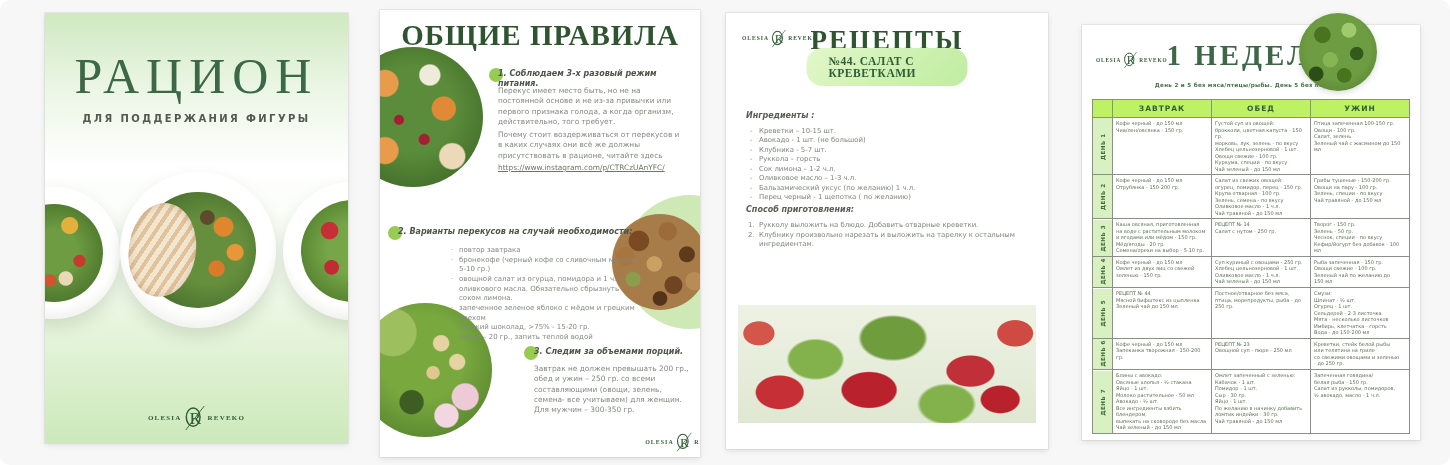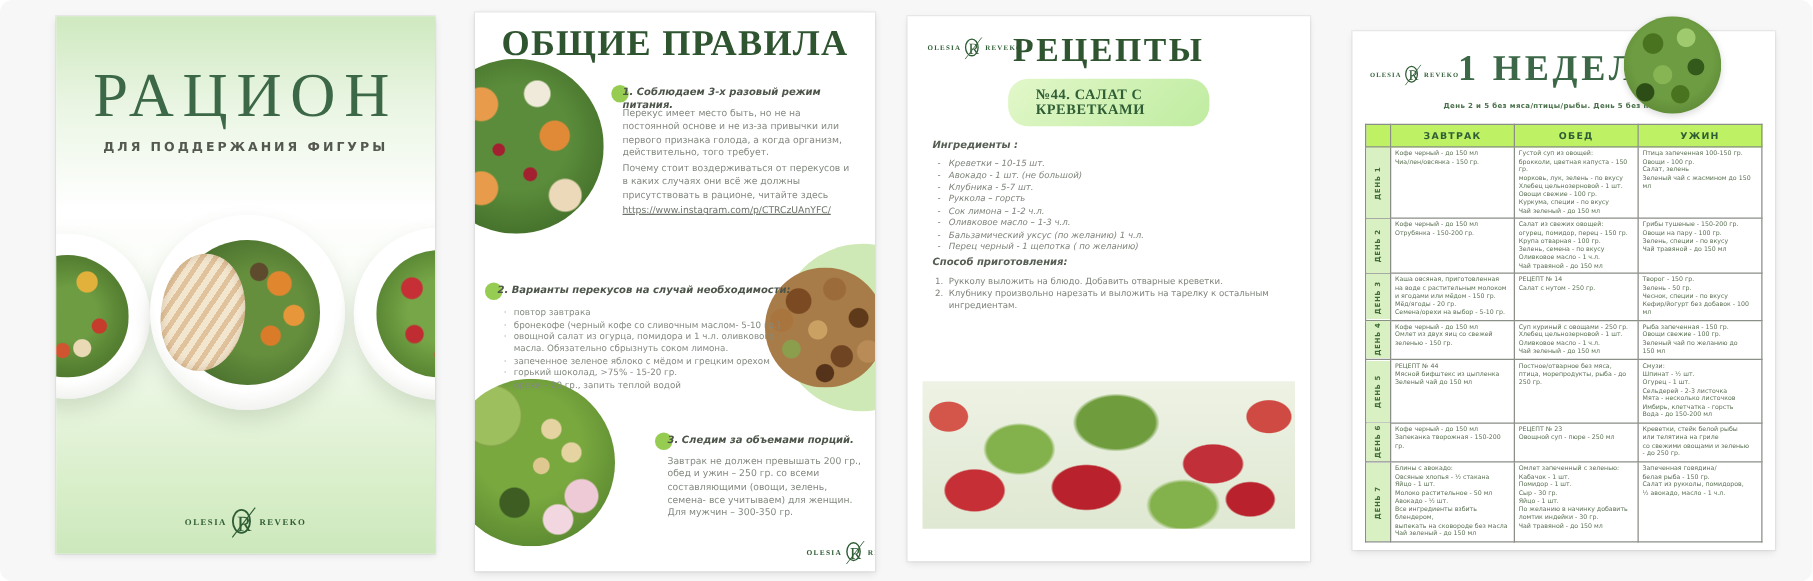--- a/index.html
+++ b/index.html
@@ -49,21 +49,21 @@
      transform:rotate(9deg);box-shadow:inset 0 0 8px rgba(120,80,30,.25);}
 
   
   #p2{left:380px;top:10px;width:320px;height:447px;}
   .p2-title{left:0;right:0;top:9px;text-align:center;font-size:29px;font-weight:bold;color:#2f5430;letter-spacing:1px;}
   .dot{position:absolute;width:14px;height:14px;border-radius:50%;background:#8cc63f;opacity:.9;}
   .rule-h{position:absolute;font-size:8px;font-weight:bold;font-style:italic;color:#4d554a;line-height:1.3;}
   .body-t{position:absolute;font-size:7.4px;color:#838a80;line-height:1.4;}
   .link{text-decoration:underline;color:#6d746a;}
   .blist{position:absolute;margin:0;padding:0;list-style:none;font-size:7px;color:#838a80;line-height:1.38;}
-  .blist li{padding-left:8px;position:relative;}
+  .blist li{padding-left:8px;position:relative;margin-left:48px;}
   .blist li::before{content:"·";position:absolute;left:0;top:0;}
   .ph-salad2{background:
      radial-gradient(circle at 30% 26%,#e89b4a 0 9%,transparent 10%),
      radial-gradient(circle at 62% 20%,#f0eadb 0 7%,transparent 8%),
      radial-gradient(circle at 72% 44%,#e08a38 0 9%,transparent 10%),
      radial-gradient(circle at 40% 52%,#a32030 0 4%,transparent 5%),
      radial-gradient(circle at 58% 66%,#a32030 0 4%,transparent 5%),
      radial-gradient(circle at 30% 74%,#e89b4a 0 9%,transparent 10%),
      radial-gradient(circle at 78% 78%,#ecd9b9 0 8%,transparent 9%),
      radial-gradient(circle at 50% 45%,#5b8c3b 0 40%,#44702a 78%,#395f23 100%);}
@@ -84,25 +84,25 @@
      radial-gradient(circle at 56% 52%,#dfc88f 0 6%,transparent 7%),
      radial-gradient(circle at 80% 70%,#eec9d6 0 9%,transparent 10%),
      radial-gradient(circle at 66% 84%,#f2d7e1 0 8%,transparent 9%),
      radial-gradient(circle at 40% 74%,#3d5d22 0 9%,transparent 10%),
      radial-gradient(circle at 48% 40%,#79a83f 0 40%,#5e8c32 75%,#4c7328 100%);}
   .deco{background:#cfe9b6;}
 
   
   #p3{left:726px;top:13px;width:322px;height:436px;}
   .p3-title{left:0;right:0;top:12px;text-align:center;font-size:27px;font-weight:bold;color:#2f5430;letter-spacing:2px;}
-  .badge{position:absolute;left:50%;transform:translateX(-50%);top:50px;padding:7px 22px;border-radius:16px;
+  .badge{position:absolute;left:50%;transform:translateX(-50%);top:35px;padding:7px 22px;border-radius:16px;
      background:linear-gradient(135deg,#e2f7c9,#bfeca0);font-size:11.5px;font-weight:bold;color:#2f5d35;letter-spacing:.5px;}
   .lbl-it{position:absolute;font-size:8px;font-weight:bold;font-style:italic;color:#565d53;}
   .ilist{position:absolute;margin:0;padding:0;list-style:none;font-size:6.9px;color:#7e857b;line-height:1.22;}
-  .ilist li{padding-left:9px;position:relative;margin-bottom:1px;font-style:italic;}
+  .ilist li{padding-left:9px;position:relative;margin-bottom:1px;}
   .ilist li::before{content:"-";position:absolute;left:0;}
   .steps{position:absolute;margin:0;padding:0;list-style:none;counter-reset:st;font-size:6.9px;color:#7e857b;line-height:1.2;}
   .steps li{counter-increment:st;padding-left:11px;position:relative;margin-bottom:2px;}
   .steps li::before{content:counter(st) ".";position:absolute;left:0;}
   .photo-straw{position:absolute;left:12px;top:292px;width:298px;height:118px;background:
      radial-gradient(40px 28px at 14% 74%,#c62f35 0 58%,transparent 62%),
      radial-gradient(46px 30px at 44% 72%,#b9222c 0 58%,transparent 62%),
      radial-gradient(40px 26px at 78% 56%,#c13038 0 58%,transparent 62%),
      radial-gradient(30px 22px at 93% 24%,#cf4a42 0 58%,transparent 62%),
      radial-gradient(26px 20px at 7% 24%,#d4554a 0 58%,transparent 62%),

